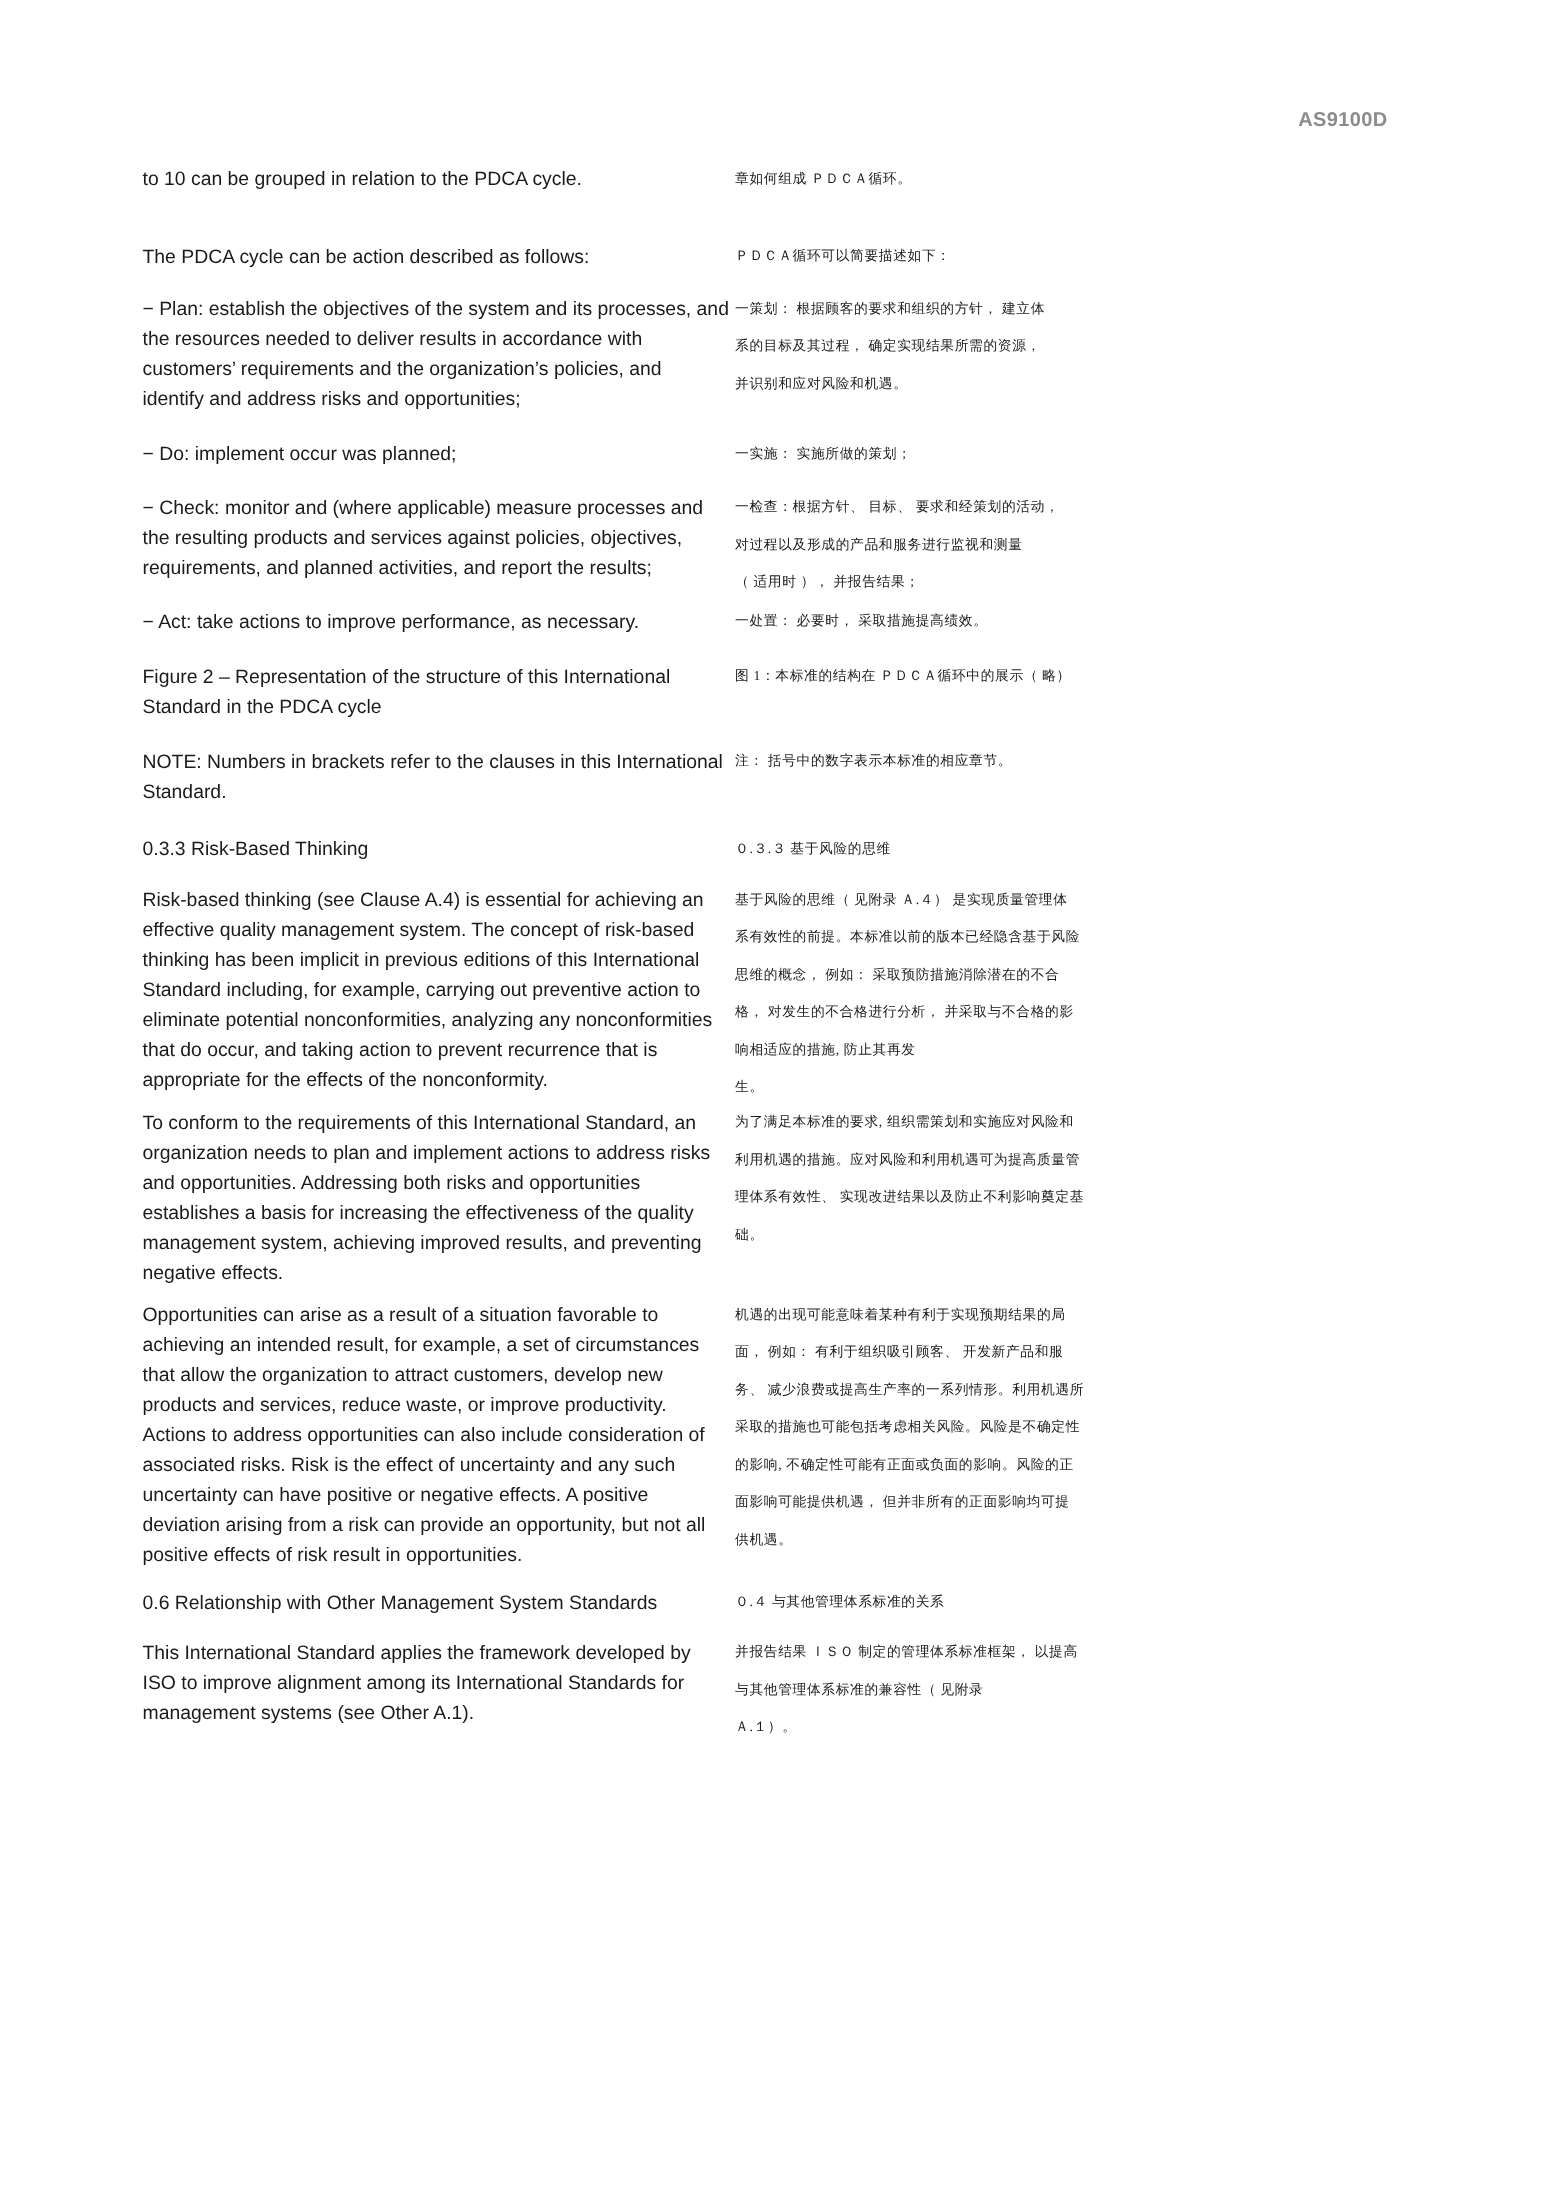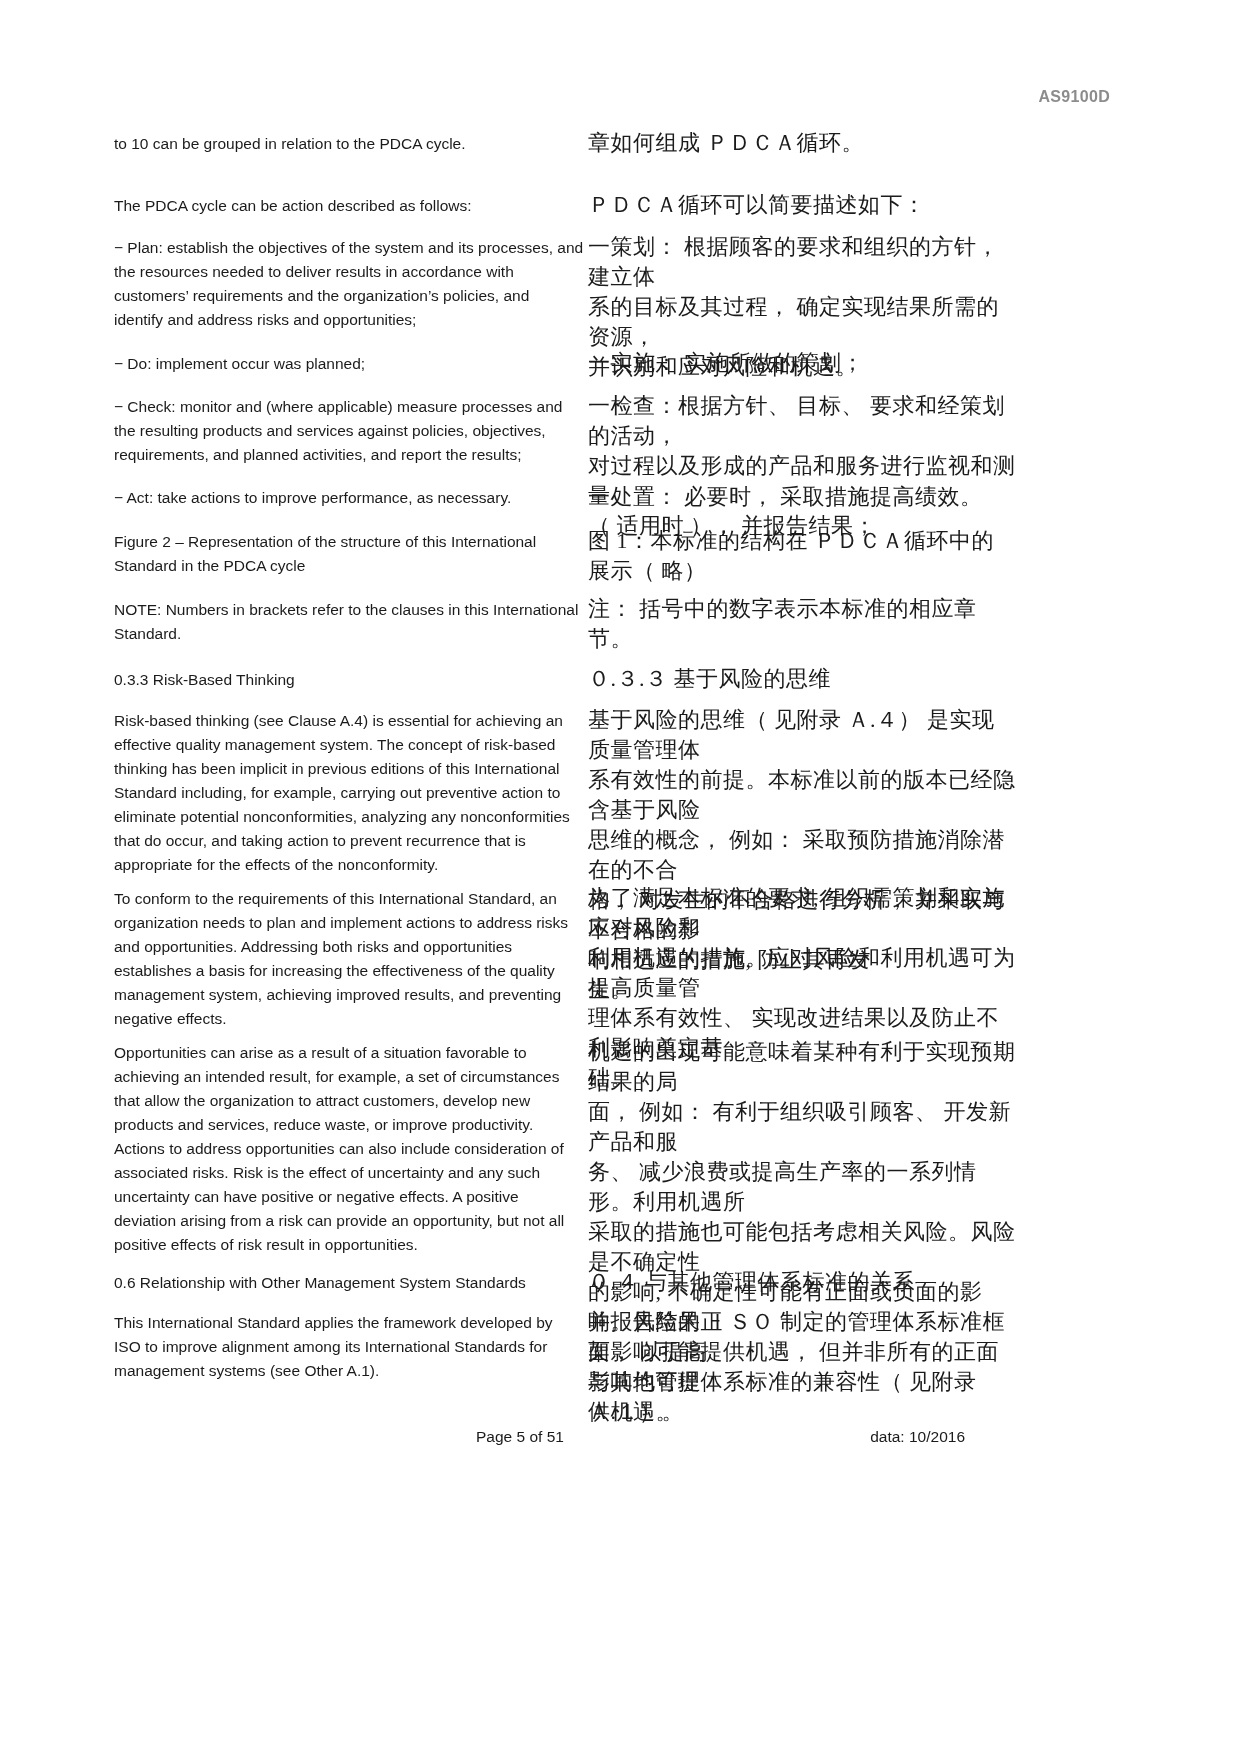--- a/index.html
+++ b/index.html
@@ -24,21 +24,21 @@
   .row { position: absolute; left: 75px; width: 1090px; height: 0; }
   .en {
     position: absolute; left: 0; top: 4px; width: 520px;
     font-size: 15.5px; line-height: 24px;
     white-space: pre-line;
     margin-left: 39px;
   }
   .zh {
     position: absolute; left: 513px; top: 0; width: 428px;
     font-family: "Liberation Serif", "DejaVu Serif", serif;
-    font-size: 22px; line-height: 30px; letter-spacing: 0.5px;
+    font-size: 11px; line-height: 30px; letter-spacing: 0.5px;
     white-space: pre-line;
   }
   .footer {
     position: absolute; left: 75px; top: 1425px; width: 890px;
     font-size: 15.5px; line-height: 24px;
   }
   .footer .page-num { display: block; text-align: center; }
   .footer .doc-date { position: absolute; right: 0; top: 0; }
 </style>
 </head>
@@ -159,18 +159,14 @@
 
   <div class="row" style="top:1307px">
     <div class="en">This International Standard applies the framework developed by
 ISO to improve alignment among its International Standards for
 management systems (see Other A.1).</div>
     <div class="zh">并报告结果 ＩＳＯ 制定的管理体系标准框架， 以提高
 与其他管理体系标准的兼容性（ 见附录
 Ａ.１）。</div>
   </div>
 
-  <div class="footer">
-    <span class="page-num">Page 5 of 51</span>
-    <span class="doc-date">data: 10/2016</span>
-  </div>
 
 </div>
 
 </body></html>

